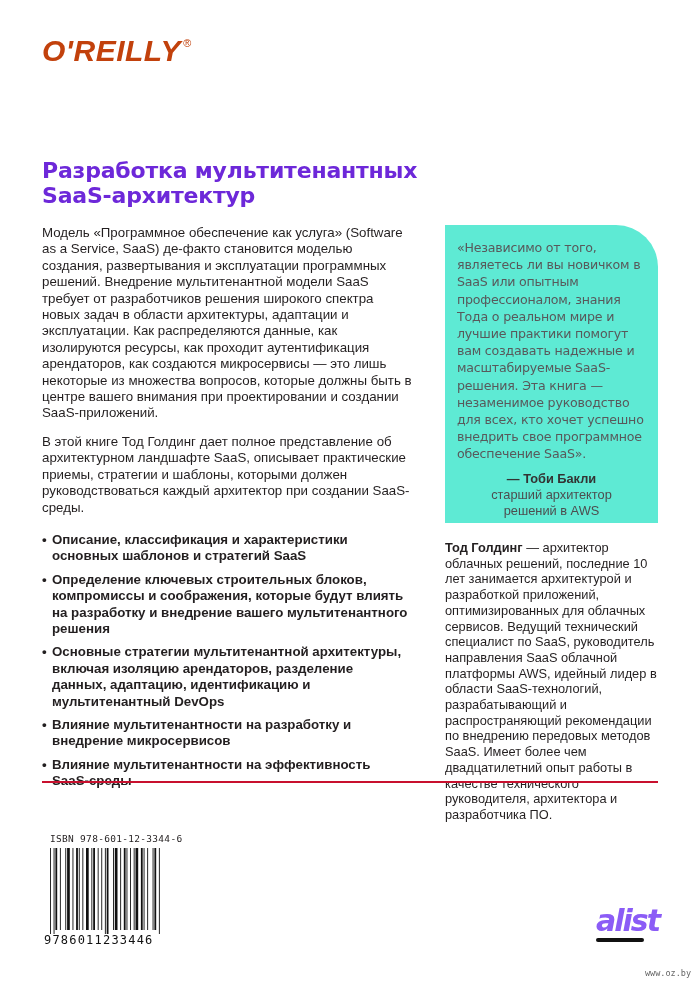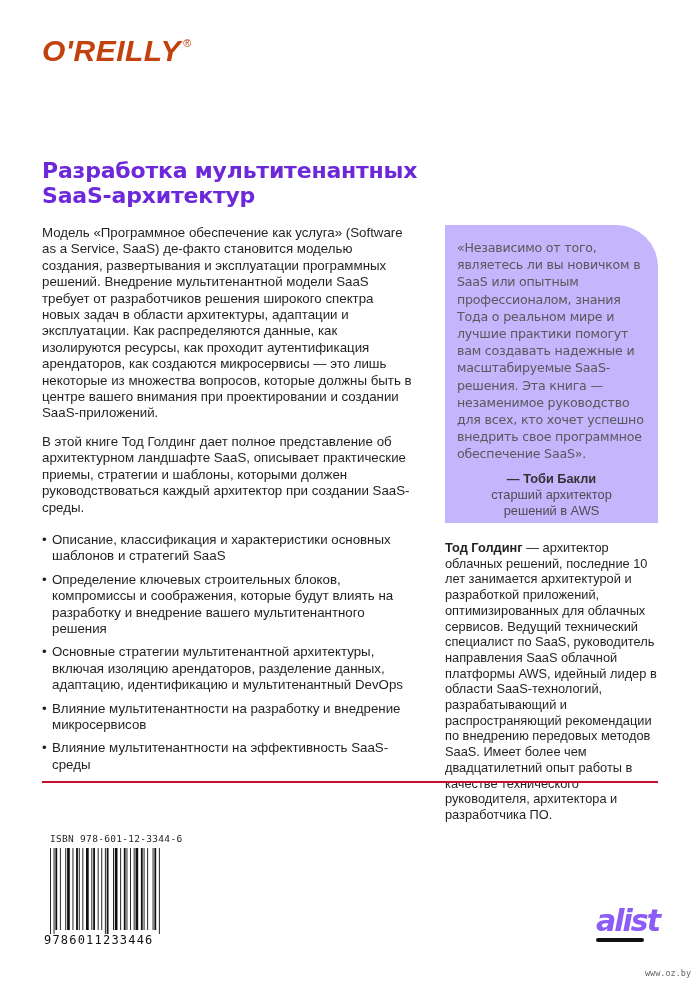--- a/index.html
+++ b/index.html
@@ -16,26 +16,26 @@
   .title {
     position: absolute; left: 42px; top: 158px; width: 400px;
     font-family: "DejaVu Sans", sans-serif; font-weight: bold; font-size: 22px; line-height: 25px;
     color: #6d28d9; letter-spacing: -0.2px;
   }
   .left-col {
     position: absolute; left: 42px; top: 213px; width: 370px;
     font-size: 13.3px; line-height: 16.4px; color: #231f20;
   }
   .left-col p { margin: 12px 0 8px 0; }
-  .bullets { list-style: none; padding: 0; margin: 16px 3px 0 0; font-weight: normal; }
+  .bullets { list-style: none; padding: 0; margin: 16px 3px 0 0; font-weight: bold; }
   .bullets li { position: relative; padding-left: 10px; margin-bottom: 7px; }
   .bullets li::before { content: "\2022"; position: absolute; left: 0; top: 0; }
   .quote-box {
     position: absolute; left: 445px; top: 225px; width: 213px; height: 298px;
-    background: #c4b5fd; border-top-right-radius: 42px;
+    background: #5eead4; border-top-right-radius: 42px;
     box-sizing: border-box; padding: 14px 10px 16px 12px;
   }
   .quote-text {
     font-family: "DejaVu Sans", sans-serif; font-size: 12.6px; line-height: 17.2px;
     color: #58595b; margin: 0; letter-spacing: -0.2px;
   }
   .quote-author {
     text-align: center; font-size: 12.8px; line-height: 16px; color: #4d4d4f; margin-top: 8px; padding-right: 2px;
   }
   .quote-author .name { font-weight: bold; color: #333; }

